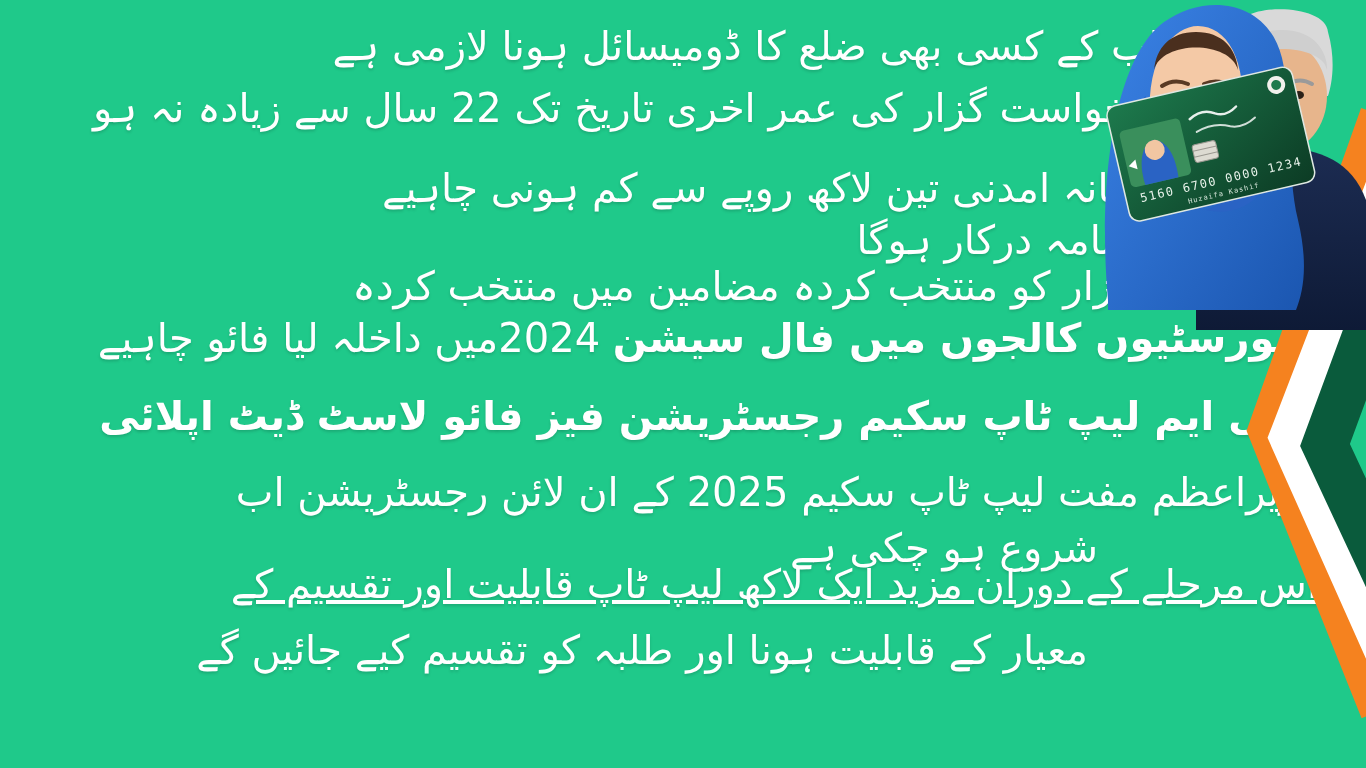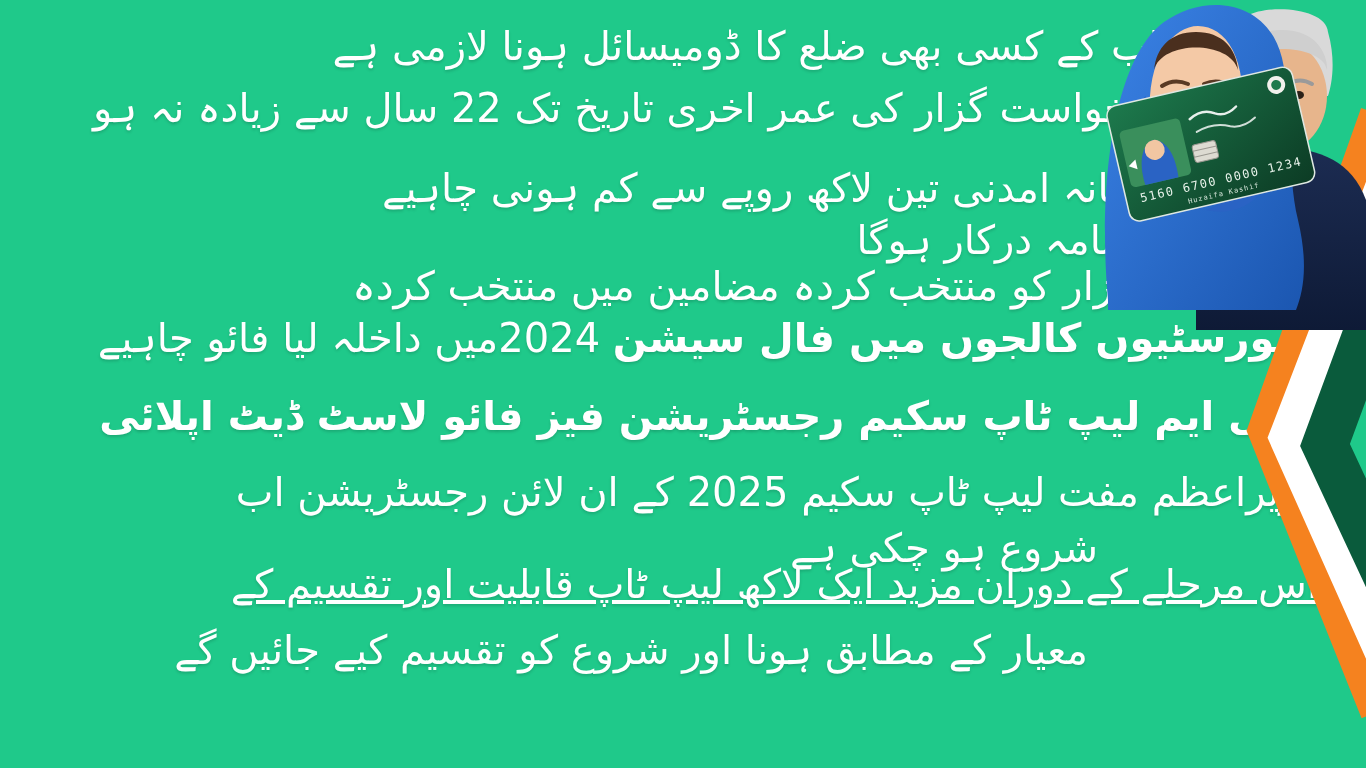--- a/index.html
+++ b/index.html
@@ -58,21 +58,21 @@
   <div class="tline l4">حرف نامہ درکار ہوگا</div>
   <div class="tline l5">درخواست گزار کو منتخب کردہ مضامین میں منتخب کردہ</div>
   <div class="tline l6">
     <span class="seg-bold">یونیورسٹیوں کالجوں میں فال سیشن</span>
     <span>2024میں داخلہ لیا فائو چاہیے</span>
   </div>
   <div class="tline l7">سی ایم لیپ ٹاپ سکیم رجسٹریشن فیز فائو لاسٹ ڈیٹ اپلائی</div>
   <div class="tline l8">وزیراعظم مفت لیپ ٹاپ سکیم 2025 کے ان لائن رجسٹریشن اب</div>
   <div class="tline l9">شروع ہو چکی ہے</div>
   <div class="tline l10">اس مرحلے کے دوران مزید ایک لاکھ لیپ ٹاپ قابلیت اور تقسیم کے</div>
-  <div class="tline l11">معیار کے مطابق ہونا اور شروع کو تقسیم کیے جائیں گے</div>
+  <div class="tline l11">معیار کے قابلیت ہونا اور طلبہ کو تقسیم کیے جائیں گے</div>
 
   <svg class="art" viewBox="0 0 320 768" aria-hidden="true">
     <defs>
       <linearGradient id="cardGrad" x1="0" y1="0" x2="1" y2="1">
         <stop offset="0" stop-color="#1d7a4d"></stop>
         <stop offset="1" stop-color="#0c3b24"></stop>
       </linearGradient>
       <linearGradient id="coatGrad" x1="0" y1="0" x2="0" y2="1">
         <stop offset="0" stop-color="#1c2c52"></stop>
         <stop offset="1" stop-color="#0e1a36"></stop>

